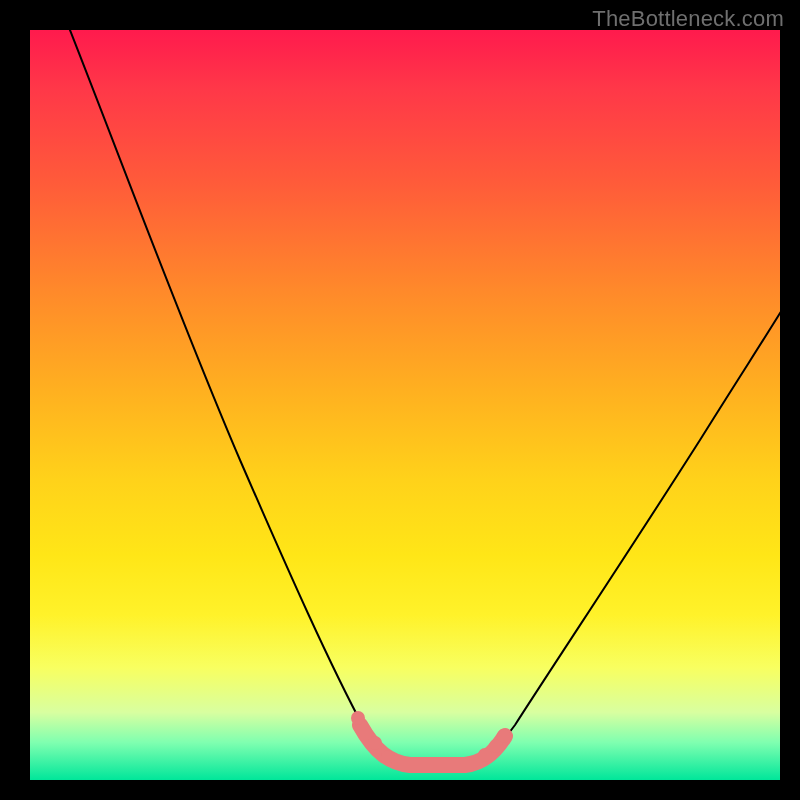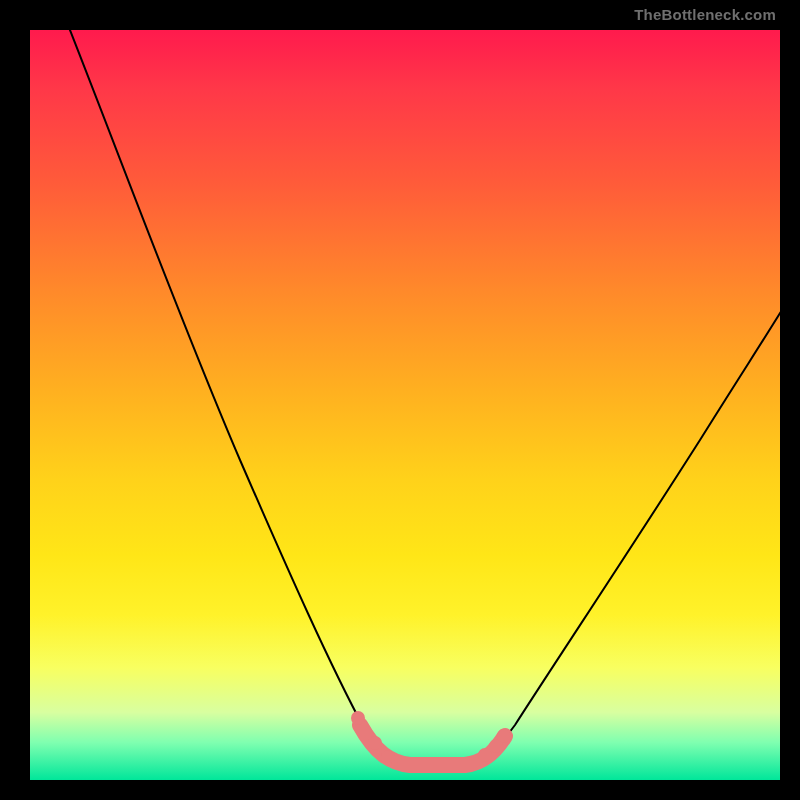--- a/index.html
+++ b/index.html
@@ -28,24 +28,24 @@
       #fff22a 78%,
       #f8ff60 85%,
       #d8ffa0 91%,
       #7fffb0 95%,
       #00e69a 100%
     );
   }
   .watermark {
     position: absolute;
     top: 6px;
-    right: 24px;
+    right: 16px;
     color: #6f6f6f;
-    font-size: 15px;
-    font-weight: 700;
+    font-size: 22px;
+    font-weight: 400;
     letter-spacing: 0.2px;
   }
   svg.plot {
     position: absolute;
     left: 0;
     top: 0;
     width: 750px;
     height: 750px;
   }
   .curve {

